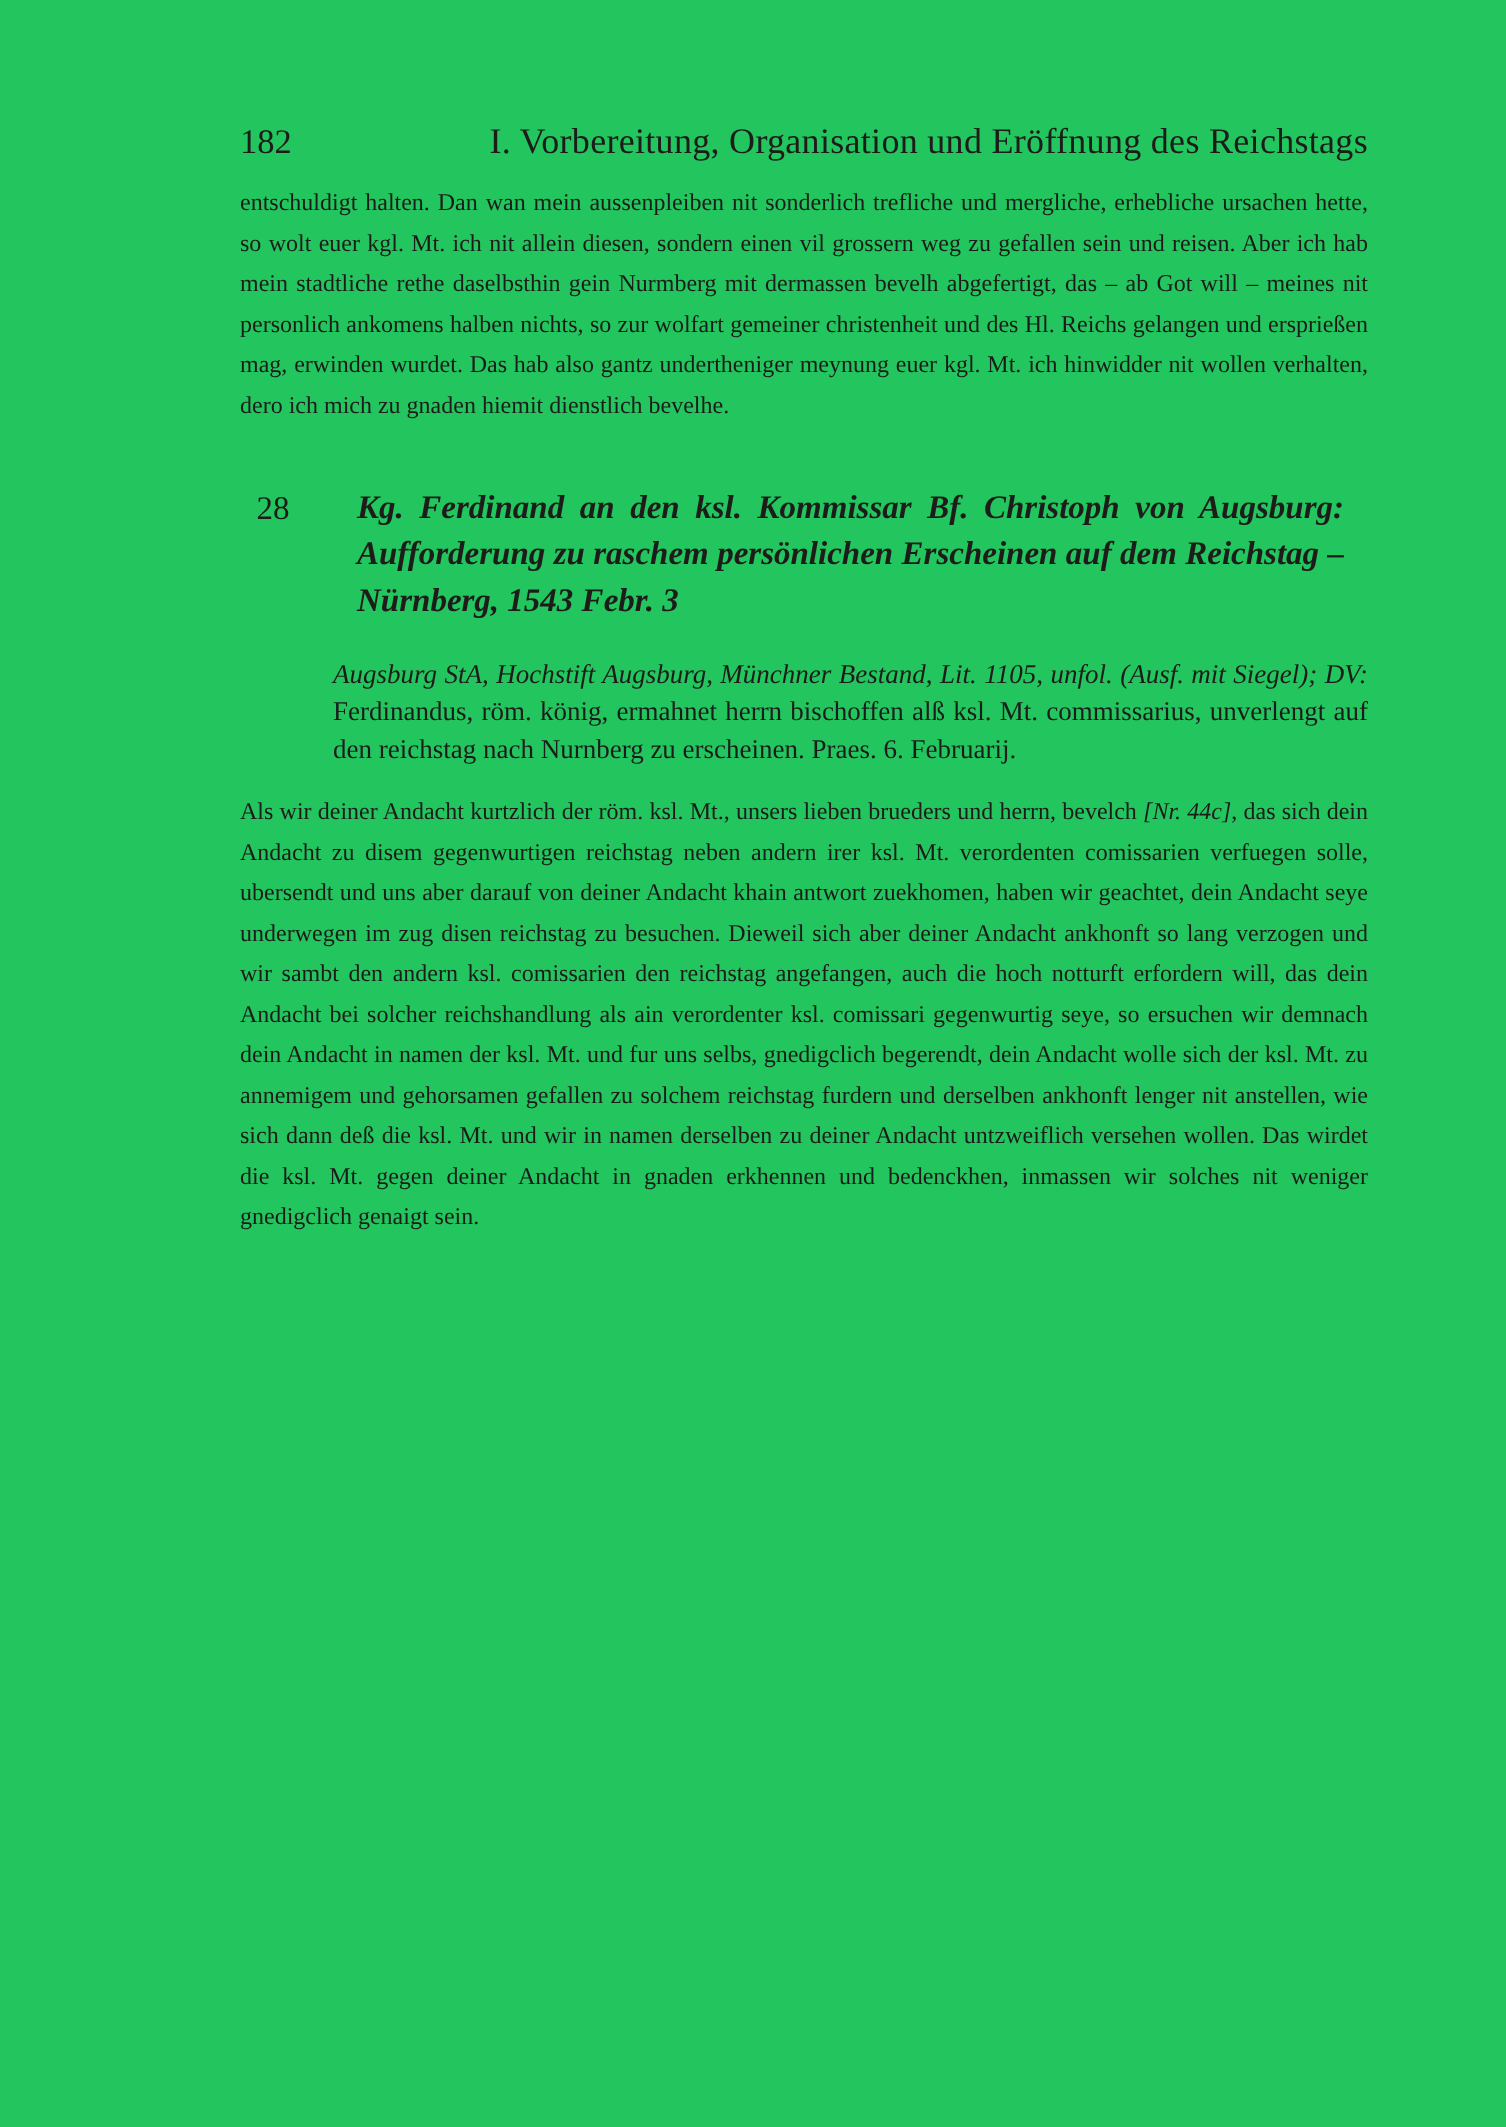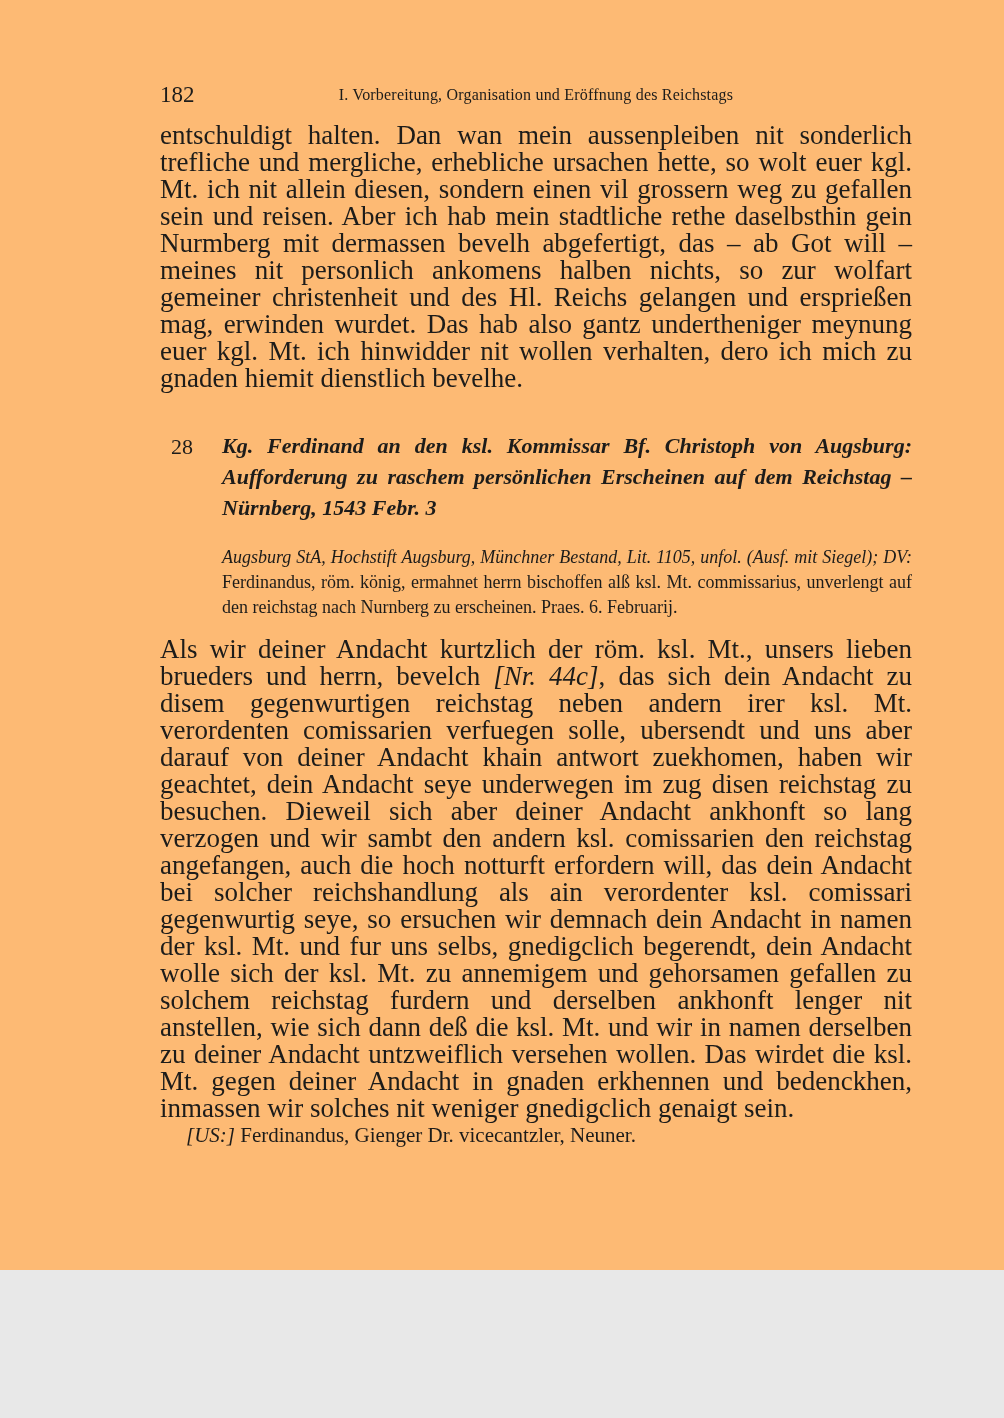--- a/index.html
+++ b/index.html
@@ -1,22 +1,22 @@
 <!DOCTYPE html>
 <html><head>
 <meta charset="utf-8">
 <style>
   html, body { margin: 0; padding: 0; }
   body { background: #e8e8e8; }
   .page {
     position: relative;
     width: 1004px;
-    height: 1270px;
+    height: 1418px;
     margin: 0 auto;
-    background: #fdba74;
+    background: #22c55e;
     color: #1d1c1a;
     font-family: "Liberation Serif", "DejaVu Serif", serif;
     overflow: hidden;
     text-decoration: underline;
   }
   .content {
     position: absolute;
     left: 160px;
     top: 82px;
     width: 752px;
@@ -28,48 +28,48 @@
   }
   .pagenum {
     position: absolute;
     left: 0;
     top: 0;
     font-size: 23px;
     line-height: 26px;
   }
   .runhead {
     display: block;
-    text-align: center;
-    font-size: 16px;
+    text-align: right;
+    font-size: 24px;
     line-height: 26px;
     letter-spacing: 0.2px;
   }
   .body-par {
     margin: 0;
-    font-size: 27px;
+    font-size: 16px;
     line-height: 27px;
     text-align: justify;
   }
   .sec-head {
     position: relative;
     padding-left: 62px;
     margin-top: 38px;
   }
   .sec-num {
     position: absolute;
     left: 0;
     top: 2px;
     font-size: 22px;
     line-height: 30px;
     font-style: normal;
     font-weight: normal;
     margin-left: 11px;
   }
   .sec-title {
-    margin: 0;
+    margin: 16px;
     font-size: 22px;
     line-height: 31px;
     font-weight: bold;
     font-style: italic;
     text-align: justify;
   }
   .source-note {
     margin: 22px 0 0 62px;
     font-size: 18px;
     line-height: 25px;
@@ -101,17 +101,16 @@
 
       <div class="sec-head">
         <span class="sec-num">28</span>
         <h2 class="sec-title">Kg. Ferdinand an den ksl. Kommissar Bf. Christoph von Augsburg: Aufforderung zu raschem persönlichen Erscheinen auf dem Reichstag – Nürnberg, 1543 Febr. 3</h2>
       </div>
 
       <p class="source-note"><span class="it">Augsburg StA, Hochstift Augsburg, Münchner Bestand, Lit. 1105, unfol. (Ausf. mit Siegel); DV:</span><span> Ferdinandus, röm. könig, ermahnet herrn bischoffen alß ksl. Mt. commissarius, unverlengt auf den reichstag nach Nurnberg zu erscheinen. Praes. 6. Februarij.</span></p>
 
       <p class="body-par main-par"><span>Als wir deiner Andacht kurtzlich der röm. ksl. Mt., unsers lieben brueders und herrn, bevelch </span><span class="it">[Nr. 44c]</span><span>, das sich dein Andacht zu disem gegenwurtigen reichstag neben andern irer ksl. Mt. verordenten comissarien verfuegen solle, ubersendt und uns aber darauf von deiner Andacht khain antwort zuekhomen, haben wir geachtet, dein Andacht seye underwegen im zug disen reichstag zu besuchen. Dieweil sich aber deiner Andacht ankhonft so lang verzogen und wir sambt den andern ksl. comissarien den reichstag angefangen, auch die hoch notturft erfordern will, das dein Andacht bei solcher reichshandlung als ain verordenter ksl. comissari gegenwurtig seye, so ersuchen wir demnach dein Andacht in namen der ksl. Mt. und fur uns selbs, gnedigclich begerendt, dein Andacht wolle sich der ksl. Mt. zu annemigem und gehorsamen gefallen zu solchem reichstag furdern und derselben ankhonft lenger nit anstellen, wie sich dann deß die ksl. Mt. und wir in namen derselben zu deiner Andacht untzweiflich versehen wollen. Das wirdet die ksl. Mt. gegen deiner Andacht in gnaden erkhennen und bedenckhen, inmassen wir solches nit weniger gnedigclich genaigt sein.</span></p>
 
-      <p class="signature"><span class="it">[US:]</span><span> Ferdinandus, Gienger Dr. vicecantzler, Neuner.</span></p>
 
     </section>
   </div>
 </div>
 
 </body></html>

